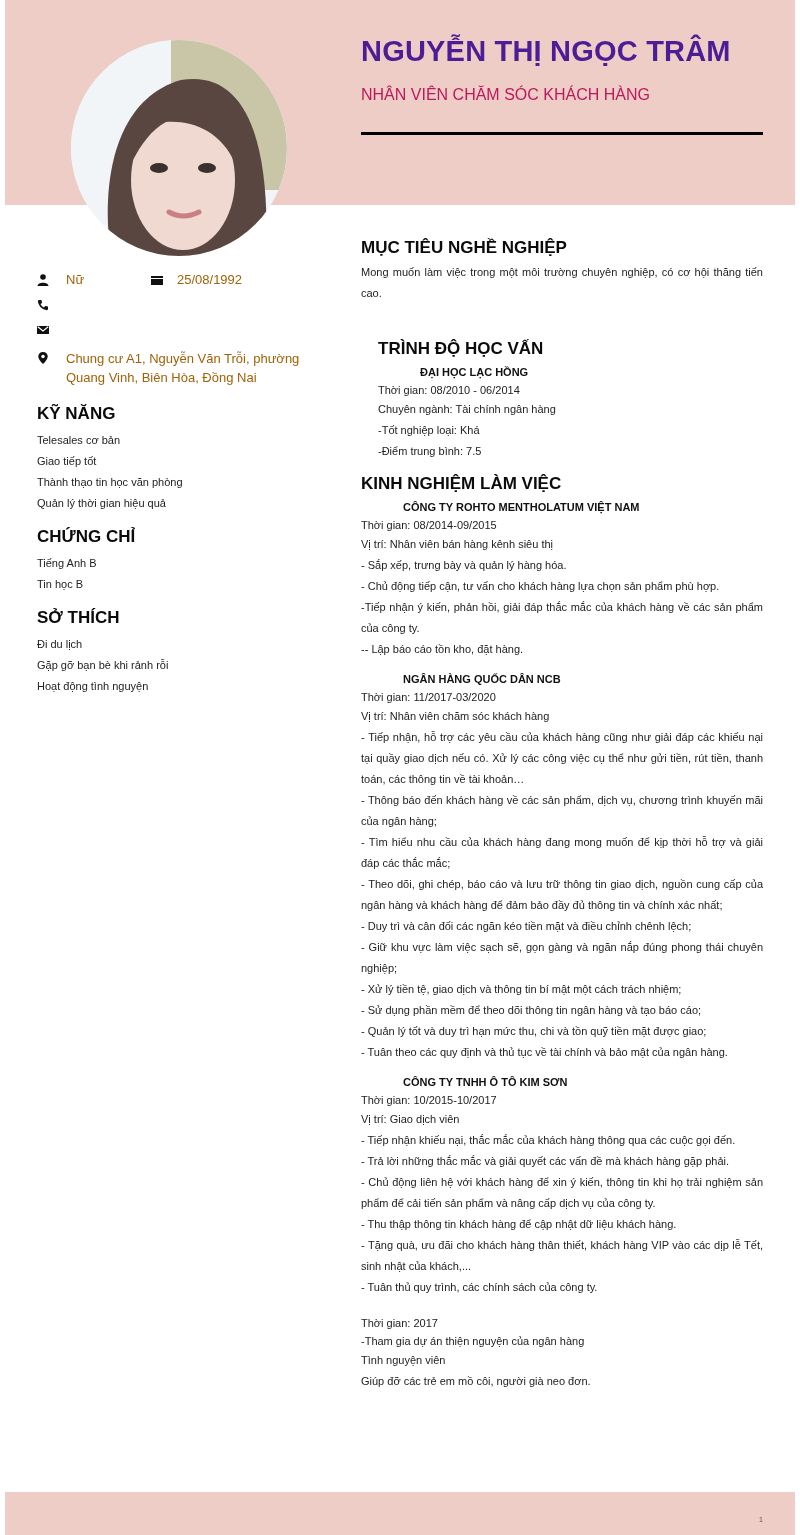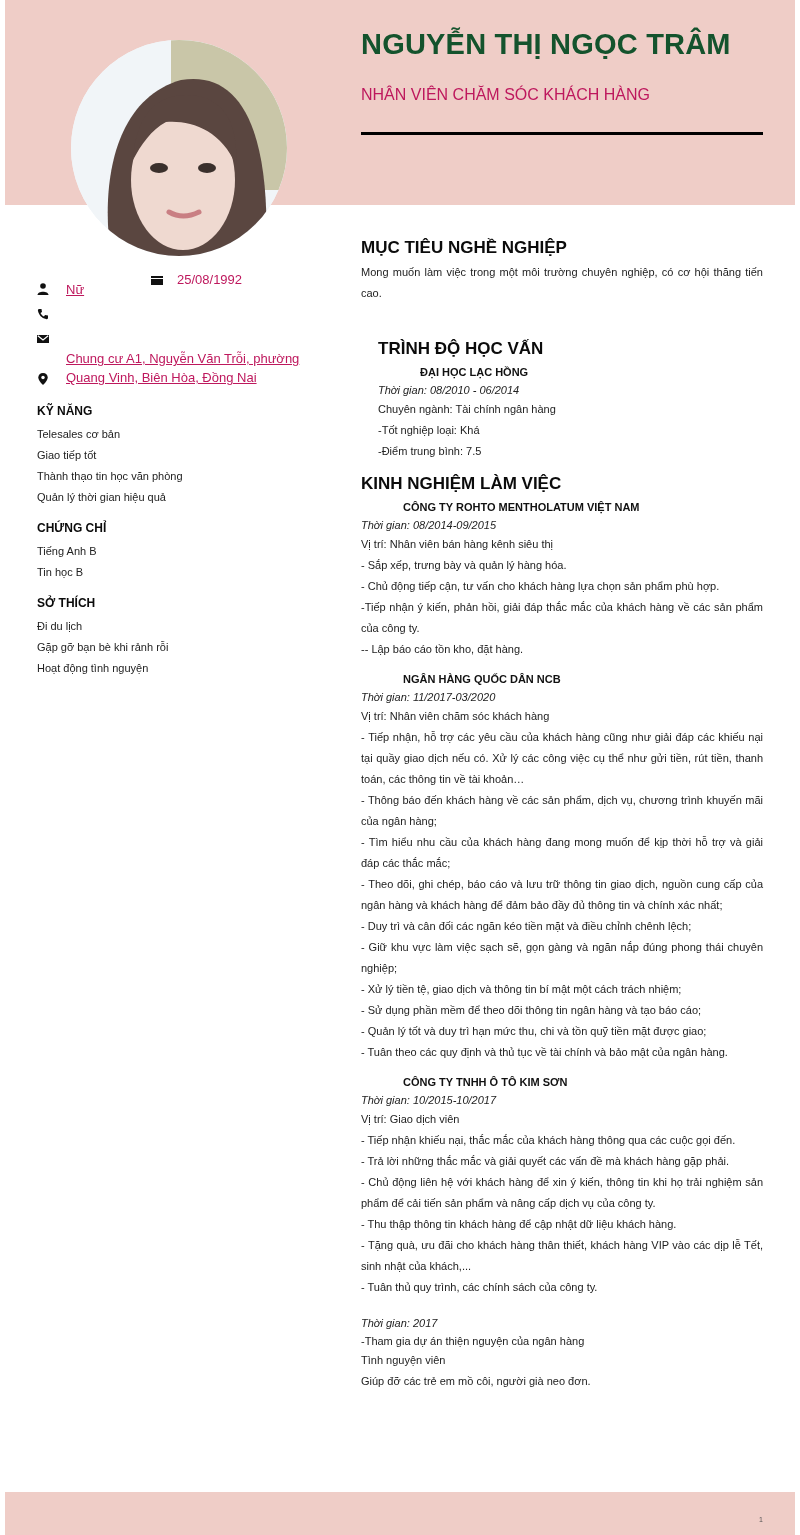--- a/index.html
+++ b/index.html
@@ -19,52 +19,52 @@
   .page-num {
     position: absolute; right: 32px; top: 24px; font-size: 7px; color: #555;
   }
   .photo {
     position: absolute; left: 71px; top: 40px; width: 216px; height: 216px;
     border-radius: 50%; overflow: hidden; z-index: 2;
     background: #f2f6fa;
   }
   .photo svg { width: 100%; height: 100%; display: block; }
   .name {
-    position: absolute; left: 361px; top: 28px; font-size: 29px; font-weight: bold;
-    letter-spacing: 0.2px; color: #14532d; white-space: nowrap;
+    position: absolute; left: 361px; top: 35px; font-size: 29px; font-weight: bold;
+    letter-spacing: 0.2px; color: #4c1d95; white-space: nowrap;
   }
   .job-title {
     position: absolute; left: 361px; top: 86px; font-size: 16px; color: #be185d; white-space: nowrap;
   }
   .title-rule {
     position: absolute; left: 361px; top: 132px; width: 402px; height: 3px; background: #000;
   }
 
   
   .left { position: absolute; left: 37px; top: 272px; width: 270px; }
-  .info-row { position: relative; display: flex; align-items: flex-end; font-size: 13px; color: #be185d; text-decoration: underline; }
+  .info-row { position: relative; display: flex; align-items: flex-start; font-size: 13px; color: #a16207; }
   .info-row .ic { width: 12px; height: 14px; margin-right: 17px; margin-top: 2px; flex: none; }
   .info-row .ic svg { width: 12px; height: 12px; display: block; }
   .row-gender { height: 25px; }
   .row-gender .dob { position: absolute; left: 114px; top: 0; display: flex; }
   .row-gender .dob .ic { margin-right: 14px; }
   .row-phone, .row-mail { height: 25px; }
   .row-addr { line-height: 19px; margin-top: 2px; }
   .row-addr .ic { margin-top: 3px; }
 
   .lsec { margin-top: 0; }
-  .lsec h2 { font-size: 12px; font-weight: bold; margin: 0 0 6px 0; color: #0b0b0b; }
+  .lsec h2 { font-size: 17px; font-weight: bold; margin: 0 0 6px 0; color: #0b0b0b; }
   .lsec .item { font-size: 11px; line-height: 21px; color: #222; }
 
   
   .right { position: absolute; left: 361px; top: 238px; width: 402px; }
   .rsec h2 { font-size: 17px; font-weight: bold; margin: 0 0 4px 0; color: #0b0b0b; }
   .rsec p { margin: 0; font-size: 11px; line-height: 21px; color: #222; text-align: justify; }
   .entry-title { font-size: 11px; font-weight: bold; line-height: 18px; color: #111; margin-top: 2px; padding-left: 42px; }
-  .entry-time { font-size: 11px; font-style: italic; line-height: 18px; color: #222; }
+  .entry-time { font-size: 11px; line-height: 18px; color: #222; }
   .entry-line { font-size: 11px; line-height: 21px; color: #222; text-align: justify; }
   .entry { margin-bottom: 10px; }
 </style>
 </head>
 <body>
 
 <div class="header-band"></div>
 
 <div class="photo">
   <svg viewBox="0 0 216 216">

